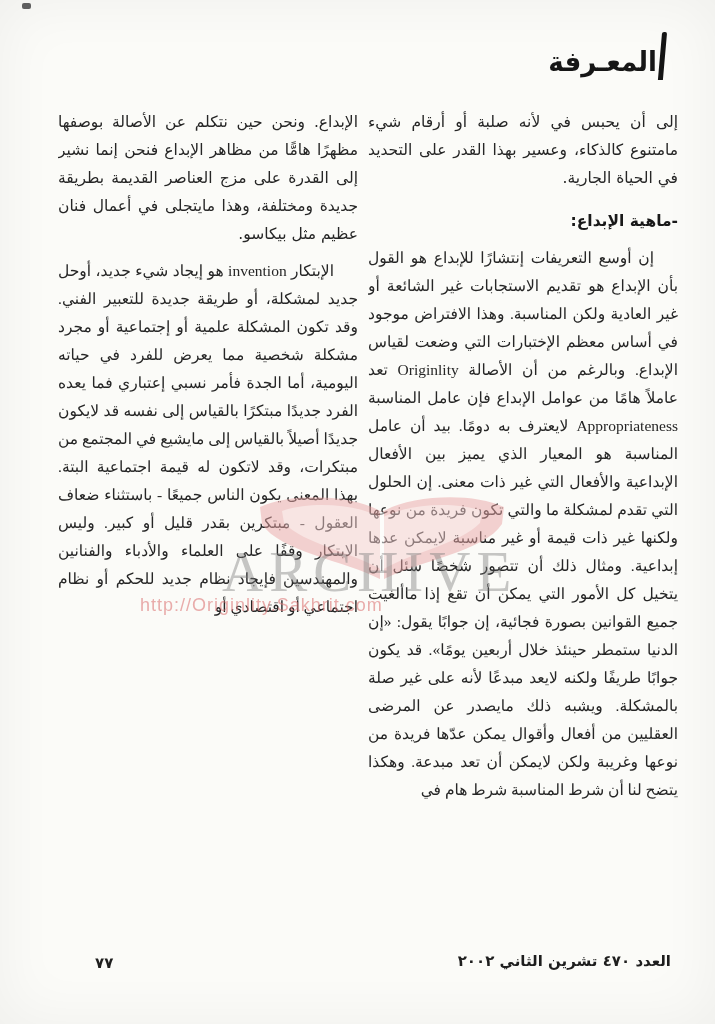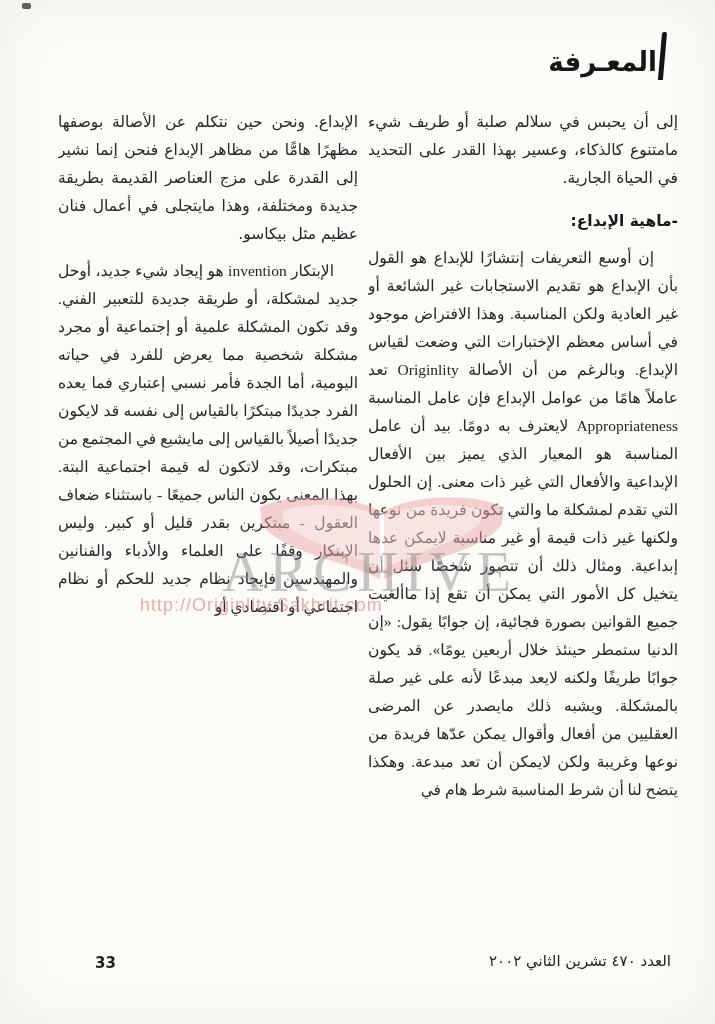--- a/index.html
+++ b/index.html
@@ -35,37 +35,37 @@
     color:rgba(122,122,122,0.42);
   }
   .wm-url{
     position:absolute;left:140px;top:551px;
     font-family:"Liberation Sans",sans-serif;
     font-size:18px;letter-spacing:1px;
     color:rgba(221,123,123,0.62);
   }
   
   .page-number{position:absolute;left:95px;top:954px;font-size:15px;font-weight:bold;color:#1e1e1e;}
-  .issue-info{position:absolute;right:44px;top:952px;direction:rtl;font-size:15px;font-weight:normal;color:#1e1e1e;}
+  .issue-info{position:absolute;right:44px;top:952px;direction:rtl;font-size:15px;font-weight:bold;color:#1e1e1e;}
   .speck{position:absolute;left:22px;top:3px;width:9px;height:6px;background:#3a3a3a;border-radius:2px;opacity:.8;}
 </style>
 </head>
 <body>
 
 <div class="page">
 
   <div class="speck"></div>
 
   <div class="logo">
     <span class="logo-text">المعـرفة</span>
     <span class="logo-bar"></span>
   </div>
 
   <div class="col col-right">
-    <p>إلى أن يحبس في سلالم صلبة أو طريف شيء مامتنوع كالذكاء، وعسير بهذا القدر على التحديد في الحياة الجارية.</p>
+    <p>إلى أن يحبس في لأنه صلبة أو أرقام شيء مامتنوع كالذكاء، وعسير بهذا القدر على التحديد في الحياة الجارية.</p>
     <h3>-ماهية الإبداع:</h3>
     <p class="indent">إن أوسع التعريفات إنتشارًا للإبداع هو القول بأن الإبداع هو تقديم الاستجابات غير الشائعة أو غير العادية ولكن المناسبة. وهذا الافتراض موجود في أساس معظم الإختبارات التي وضعت لقياس الإبداع. وبالرغم من أن الأصالة Originlity تعد عاملاً هامًا من عوامل الإبداع فإن عامل المناسبة Appropriateness لايعترف به دومًا. بيد أن عامل المناسبة هو المعيار الذي يميز بين الأفعال الإبداعية والأفعال التي غير ذات معنى. إن الحلول التي تقدم لمشكلة ما والتي تكون فريدة من نوعها ولكنها غير ذات قيمة أو غير مناسبة لايمكن عدها إبداعية. ومثال ذلك أن تتصور شخصًا سئل أن يتخيل كل الأمور التي يمكن أن تقع إذا ماألغيت جميع القوانين بصورة فجائية، إن جوابًا يقول: «إن الدنيا ستمطر حينئذ خلال أربعين يومًا». قد يكون جوابًا طريفًا ولكنه لايعد مبدعًا لأنه على غير صلة بالمشكلة. ويشبه ذلك مايصدر عن المرضى العقليين من أفعال وأقوال يمكن عدّها فريدة من نوعها وغريبة ولكن لايمكن أن تعد مبدعة. وهكذا يتضح لنا أن شرط المناسبة شرط هام في</p>
   </div>
 
   <div class="col col-left">
     <p>الإبداع. ونحن حين نتكلم عن الأصالة بوصفها مظهرًا هامًّا من مظاهر الإبداع فنحن إنما نشير إلى القدرة على مزج العناصر القديمة بطريقة جديدة ومختلفة، وهذا مايتجلى في أعمال فنان عظيم مثل بيكاسو.</p>
     <p class="indent">الإبتكار invention هو إيجاد شيء جديد، أوحل جديد لمشكلة، أو طريقة جديدة للتعبير الفني. وقد تكون المشكلة علمية أو إجتماعية أو مجرد مشكلة شخصية مما يعرض للفرد في حياته اليومية، أما الجدة فأمر نسبي إعتباري فما يعده الفرد جديدًا مبتكرًا بالقياس إلى نفسه قد لايكون جديدًا أصيلاً بالقياس إلى مايشيع في المجتمع من مبتكرات، وقد لاتكون له قيمة اجتماعية البتة. بهذا المعنى يكون الناس جميعًا - باستثناء ضعاف العقول - مبتكرين بقدر قليل أو كبير. وليس الابتكار وقفًا على العلماء والأدباء والفنانين والمهندسين فإيجاد نظام جديد للحكم أو نظام اجتماعي أو اقتصادي أو</p>
   </div>
 
   <div class="watermark">
@@ -73,16 +73,16 @@
       <path d="M130,20 C102,3 40,0 8,15 L10,32 C28,60 92,68 130,88 Z" fill="#eba7a7"></path>
       <path d="M130,20 C158,3 220,0 252,15 L250,32 C232,60 168,68 130,88 Z" fill="#eba7a7"></path>
       <path d="M130,26 C106,12 58,9 30,19 L32,31 C52,52 100,60 130,78 Z" fill="#f6d0d0"></path>
       <path d="M130,26 C154,12 202,9 230,19 L228,31 C208,52 160,60 130,78 Z" fill="#f6d0d0"></path>
       <path d="M130,20 L130,88" stroke="#ffffff" stroke-width="4"></path>
     </svg>
     <div class="wm-archive">ARCHIVE</div>
     <div class="wm-url">http://Originlity.Sakhrit.com</div>
   </div>
 
-  <div class="page-number">33</div>
+  <div class="page-number">٧٧</div>
   <div class="issue-info">العدد ٤٧٠ تشرين الثاني ٢٠٠٢</div>
 
 </div>
 
 </body></html>

